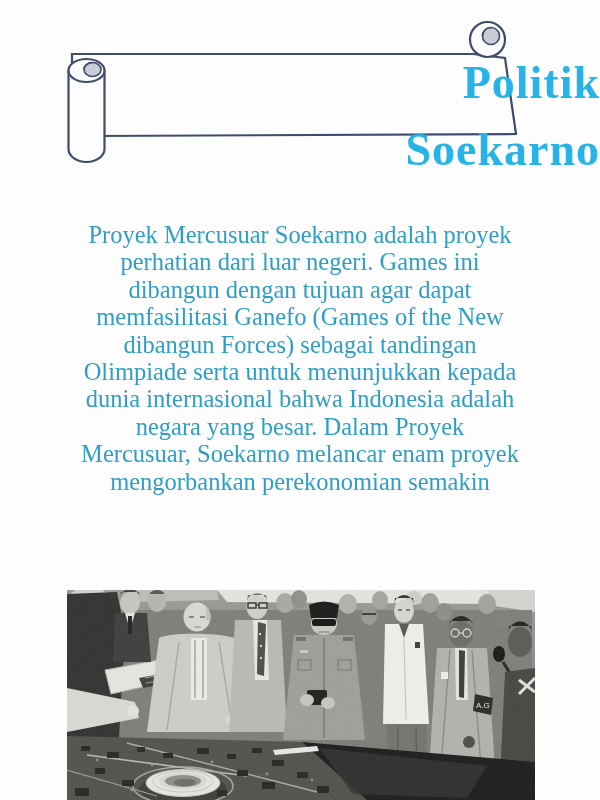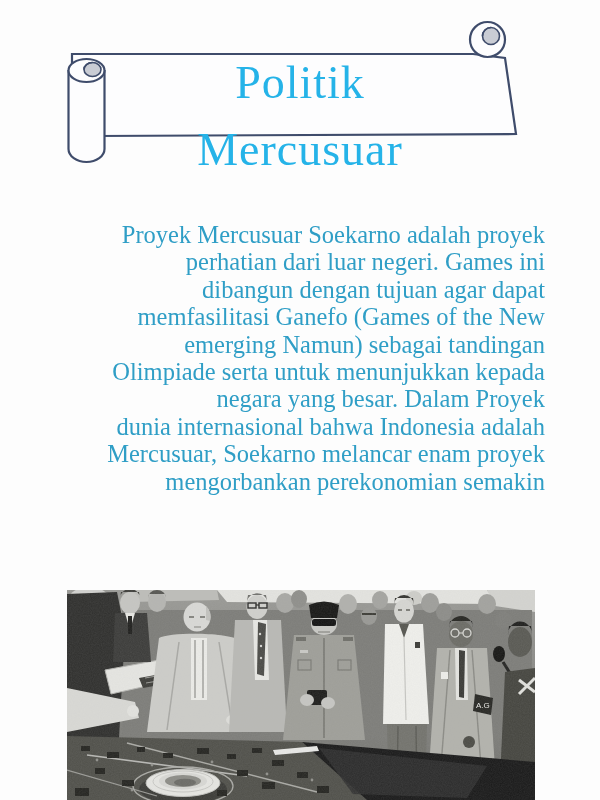--- a/index.html
+++ b/index.html
@@ -1,26 +1,26 @@
 <!DOCTYPE html>
 <html style="--title-text: #25b3e8; --body-text: #2f9ec6; --scroll-outline: #3f4c6b; --scroll-fill: #fdfdfe; --scroll-curl: #c9ccd4; --page-background: #fdfdfd;"><head>
 <meta charset="utf-8">
 <style>
   html,body{margin:0;padding:0;background:#ffffff;}
   .page{position:relative;width:600px;height:800px;background:#fdfdfd;overflow:hidden;
         font-family:"Liberation Serif","DejaVu Serif",serif;}
-  .title-line{position:absolute;left:0;width:600px;text-align:center;font-weight:normal;
+  .title-line{position:absolute;left:0;width:600px;text-align:right;font-weight:bold;
         color:var(--title-text,#25b3e8);font-size:46px;letter-spacing:1px;line-height:1;}
   .title-1{top:60px;}
   .title-2{top:127px;}
   .scroll-svg{position:absolute;left:0;top:0;}
   .scroll-body{fill:var(--scroll-fill,#fdfdfe);stroke:var(--scroll-outline,#3f4c6b);stroke-width:2.2;}
   .scroll-curl{fill:var(--scroll-curl,#c9ccd4);stroke:var(--scroll-outline,#3f4c6b);stroke-width:1.6;}
   .scroll-thin{fill:none;stroke:var(--scroll-outline,#3f4c6b);stroke-width:1.6;}
-  .body-text{position:absolute;top:221px;left:55px;width:490px;text-align:right;
+  .body-text{position:absolute;top:221px;left:55px;width:490px;text-align:center;
         color:var(--body-text,#2f9ec6);font-size:24.5px;line-height:27.4px;font-weight:normal;}
   .body-text div{white-space:nowrap;}
   .photo{position:absolute;left:67px;top:590px;width:468px;height:210px;background:#8f8f8b;}
   .photo svg{display:block;}
 </style>
 </head>
 <body>
 
 <div class="page">
 
@@ -32,31 +32,31 @@
     <circle class="scroll-curl" cx="491" cy="36" r="8.5"></circle>
     <path class="scroll-thin" d="M482.5,36 A8.5,8.5 0 0 1 491,27.5"></path>
 
     <path class="scroll-body" d="M68.5,71 L68.5,149 A18,13 0 0 0 104.5,149 L104.5,71 Z"></path>
     <ellipse class="scroll-body" cx="86.5" cy="70.5" rx="18" ry="11.5"></ellipse>
     <ellipse class="scroll-curl" cx="92.5" cy="69.5" rx="8.5" ry="7"></ellipse>
     <path class="scroll-thin" d="M84,69.5 A8.5,7 0 0 1 92.5,62.5"></path>
   </svg>
 
   <div class="title-line title-1">Politik</div>
-  <div class="title-line title-2">Mercusuar</div>
+  <div class="title-line title-2">Soekarno</div>
 
   <div class="body-text">
     <div>Proyek Mercusuar Soekarno adalah proyek</div>
     <div>perhatian dari luar negeri. Games ini</div>
     <div>dibangun dengan tujuan agar dapat</div>
     <div>memfasilitasi Ganefo (Games of the New</div>
-    <div>emerging Namun) sebagai tandingan</div>
+    <div>dibangun Forces) sebagai tandingan</div>
     <div>Olimpiade serta untuk menunjukkan kepada</div>
+    <div>dunia internasional bahwa Indonesia adalah</div>
     <div>negara yang besar.  Dalam Proyek</div>
-    <div>dunia internasional bahwa Indonesia adalah</div>
     <div>Mercusuar, Soekarno melancar enam proyek</div>
     <div>mengorbankan perekonomian semakin</div>
   </div>
 
   <div class="photo" aria-label="Black-and-white photo: Soekarno in peci and sunglasses with Nikita Khrushchev and officials examining a scale model of Jakarta with a round stadium">
     <svg width="468" height="210" viewBox="0 0 468 210">
       <defs>
         <linearGradient id="bgGrad" x1="0" y1="0" x2="0" y2="1">
           <stop offset="0" stop-color="#9a9a96"></stop>
             <stop offset="1" stop-color="#6f6f6b"></stop>

